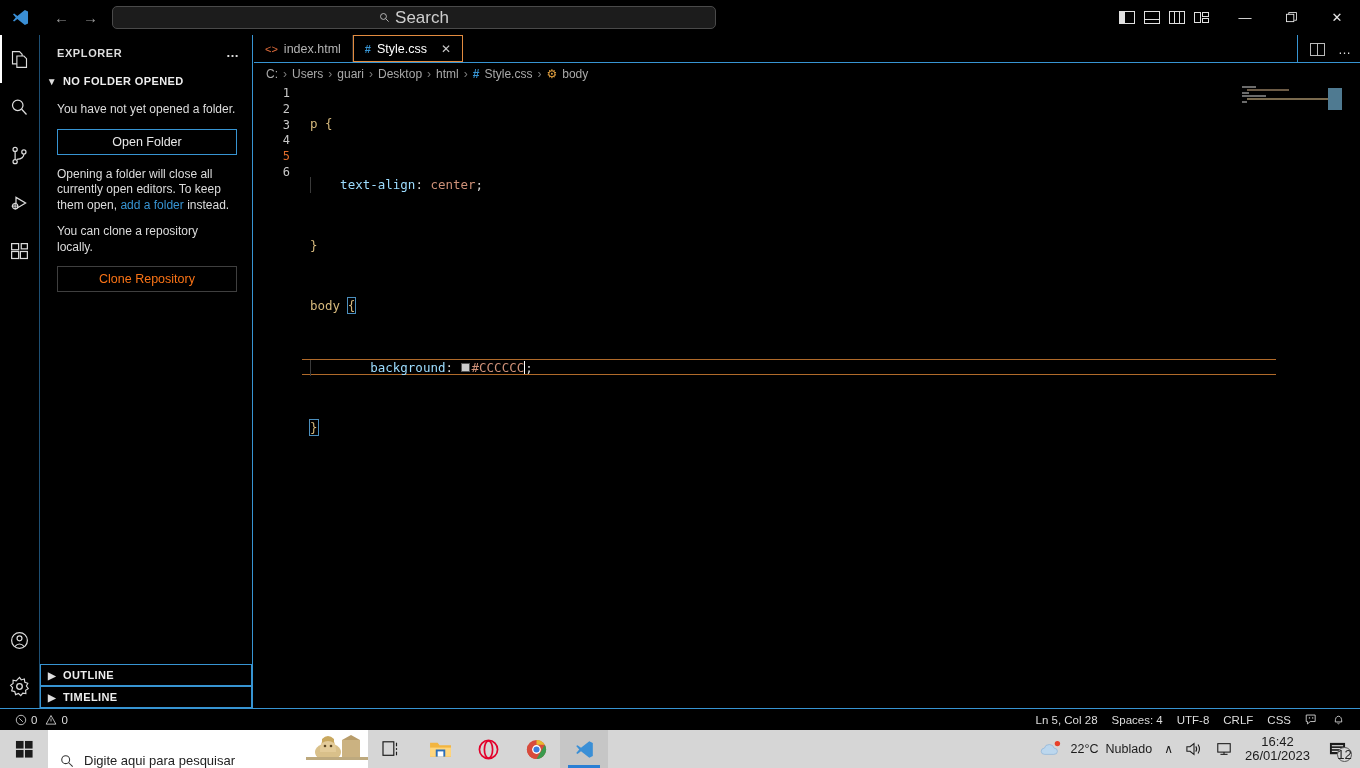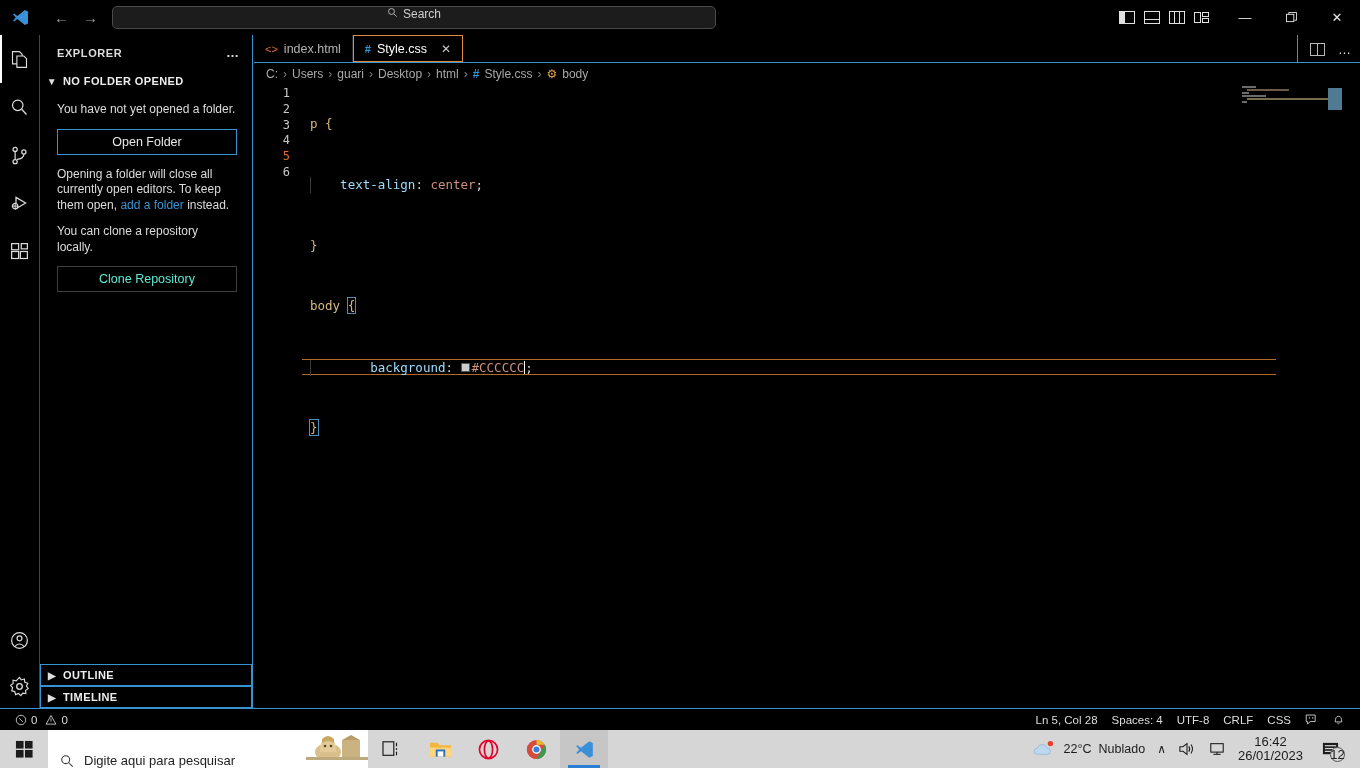--- a/index.html
+++ b/index.html
@@ -22,22 +22,22 @@
   .menu-item {
     padding:3px 9px; font-size:12.5px; color:#e6e6e6; cursor:default; line-height:16px;
   }
 
   .nav-arrows { display:flex; align-items:center; gap:14px; margin-left:14px; color:#9a9a9a; }
   .nav-arrow { font-size:15px; line-height:1; }
 
   .searchwrap { flex:0 0 auto; margin-left:14px; }
   .searchbox {
     width:604px; height:23px; border:1px solid #4a4a4a; border-radius:5px;
-    background:#1c1c1c; display:flex; justify-content:center;
-    gap:5px; color:#cfcfcf; font-size:12px;
+    background:#1c1c1c; display:flex; align-items:center; justify-content:center;
+    gap:5px; color:#cfcfcf; font-size:17px;
   }
 
   .win-right { position:absolute; right:0; top:0; height:35px; display:flex; align-items:center; }
   .layout-icons { display:flex; align-items:center; gap:9px; margin-right:12px; }
   .wbtn { width:46px; height:35px; display:flex; align-items:center; justify-content:center; color:#e6e6e6; font-size:13px; }
 
   
   .activitybar {
     position:absolute; left:0; top:35px; width:40px; height:673px;
     background:#000; border-right:1px solid #1d4f73;
@@ -70,21 +70,21 @@
   }
   .sb-section.boxed { border-color:#3794d2; }
   .chev { width:14px; text-align:center; font-size:10px; color:#ddd; }
   .sb-body { padding:10px 15px 0 17px; }
   .sb-text { font-size:12px; color:#dcdcdc; line-height:15.5px; margin-bottom:11px; }
   .sb-btn {
     display:block; width:100%; height:26px; line-height:24px; text-align:center;
     background:transparent; border:1px solid #3794d2; color:#e8e8e8; font-size:12.5px;
     margin-bottom:12px;
   }
-  .sb-btn.disabled { border-color:#3f3f3f; color:#5eead4; }
+  .sb-btn.disabled { border-color:#3f3f3f; color:#f97316; }
   .lnk { color:#3794d2; }
   .sb-fill { flex:1; }
   .sb-bottom { }
 
   
   .editor-region { position:absolute; left:254px; top:35px; width:1106px; height:673px; background:#000; }
 
   .tabbar { height:28px; display:flex; align-items:stretch; position:relative; background:#000;
             border-bottom:1px solid #3794d2; }
   .tab {
@@ -160,21 +160,21 @@
   }
   .tb-start { width:48px; height:38px; display:flex; align-items:center; justify-content:center; }
   .tb-search {
     width:320px; height:38px; background:#fff; display:flex; align-items:flex-end;
     gap:10px; padding-left:12px; color:#222; font-size:13px; position:relative; overflow:hidden;
   }
   .tb-icons { display:flex; align-items:center; }
   .tb-ico { width:48px; height:38px; display:flex; align-items:center; justify-content:center; position:relative; }
   .tb-ico.active::after { content:""; position:absolute; bottom:0; left:8px; width:32px; height:3px; background:#2a7fd4; }
   .tb-ico.active { background:#c6c6c6; }
-  .tray { margin-left:auto; display:flex; align-items:center; gap:12px; padding-right:15px; color:#1b1b1b; font-size:12.5px; }
+  .tray { margin-left:auto; display:flex; align-items:center; gap:12px; padding-right:8px; color:#1b1b1b; font-size:12.5px; }
   .tray-clock { text-align:center; line-height:14px; font-size:13px; }
   .tray-badge { position:relative; width:30px; height:38px; display:flex; align-items:center; justify-content:center; }
   .badge-num {
     position:absolute; right:0; bottom:6px; width:15px; height:15px; border-radius:50%;
     border:1px solid #555; background:#d6d6d6; font-size:13px; display:flex;
     align-items:center; justify-content:center; color:#222;
   }
   svg { display:block; }
 </style>
 </head>

